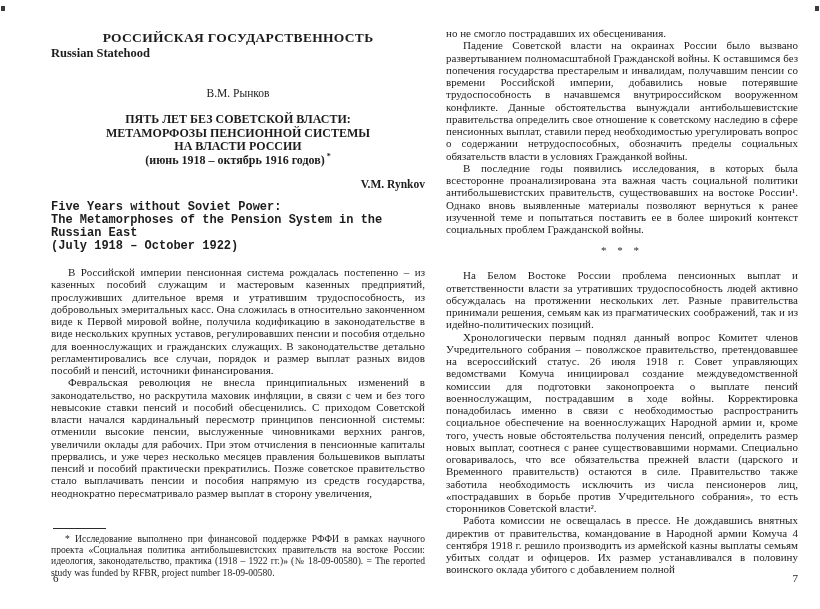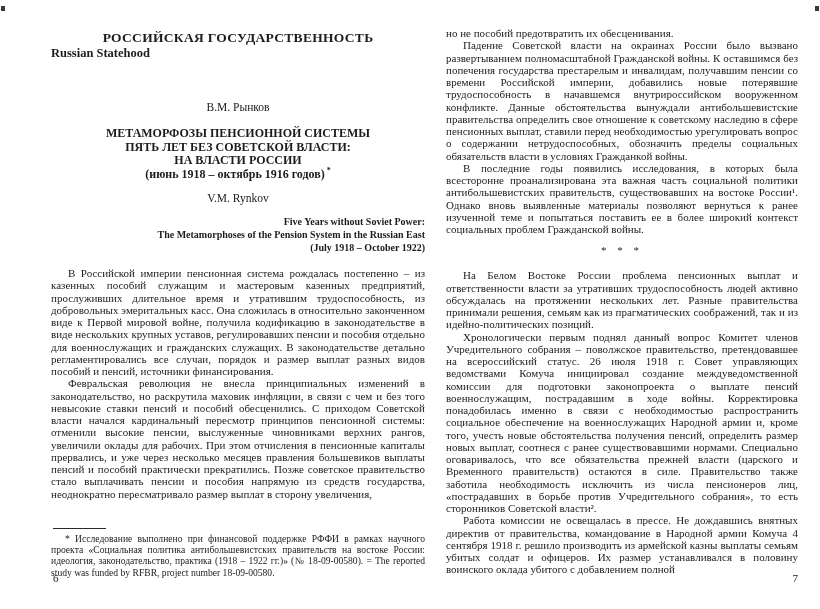--- a/index.html
+++ b/index.html
@@ -42,50 +42,52 @@
     line-height: 16px;
     letter-spacing: 0.3px;
   }
   .rubric-en {
     text-align: left;
     font-weight: bold;
     font-size: 12.5px;
     line-height: 15px;
   }
   .author-ru {
-    margin-top: 40px;
+    margin-top: 26px;
     text-align: center;
     font-size: 11.5px;
     line-height: 13px;
   }
   .title-ru {
     margin-top: 13px;
     text-align: center;
     font-weight: bold;
     font-size: 12px;
     line-height: 13.5px;
   }
   .fn-mark {
     font-size: 8px;
     vertical-align: super;
     line-height: 0;
     margin-left: 2px;
   }
   .author-en {
     margin-top: 11px;
-    text-align: center;
+    text-align: right;
     font-size: 11.5px;
     line-height: 13px;
+    font-weight: bold;
   }
   .title-en {
     margin-top: 10px;
-    text-align: right;
+    text-align: left;
     font-weight: bold;
-    font-size: 10px;
+    font-size: 12px;
     line-height: 13px;
+    font-family: Liberation Mono, monospace;
   }
   .body-text {
     text-align: justify;
     font-size: 11px;
     line-height: 12.25px;
   }
   .page-left .body-text { margin-top: 13px; }
   .page-right .body-text { margin-top: 27px; }
   p.para { margin: 0; }
   p.indent { text-indent: 17px; }
@@ -132,22 +134,22 @@
   <div class="scan-mark tl"></div>
   <div class="scan-mark tr"></div>
 
   <div class="page page-left">
     <div class="rubric-ru">РОССИЙСКАЯ ГОСУДАРСТВЕННОСТЬ</div>
     <div class="rubric-en">Russian Statehood</div>
 
     <div class="author-ru">В.М. Рынков</div>
 
     <div class="title-ru">
+      <div>ПЯТЬ ЛЕТ БЕЗ СОВЕТСКОЙ ВЛАСТИ:</div>
       <div>МЕТАМОРФОЗЫ ПЕНСИОННОЙ СИСТЕМЫ</div>
-      <div>ПЯТЬ ЛЕТ БЕЗ СОВЕТСКОЙ ВЛАСТИ:</div>
       <div>НА ВЛАСТИ РОССИИ</div>
       <div><span>(июнь 1918 – октябрь 1916 годов)</span><span class="fn-mark">*</span></div>
     </div>
 
     <div class="author-en">V.M. Rynkov</div>
 
     <div class="title-en">
       <div>Five Years without Soviet Power:</div>
       <div>The Metamorphoses of the Pension System in the Russian East</div>
       <div>(July 1918 – October 1922)</div>
@@ -161,21 +163,21 @@
     <div class="footnote-area">
       <div class="footnote-rule"></div>
       <p class="footnote">* Исследование выполнено при финансовой поддержке РФФИ в рамках научного проекта «Социальная политика антибольшевистских правительств на востоке России: идеология, законодательство, практика (1918 – 1922 гг.)» (№ 18-09-00580). = The reported study was funded by RFBR, project number 18-09-00580.</p>
     </div>
 
     <div class="pagenum pn-left">6</div>
   </div>
 
   <div class="page page-right">
     <div class="body-text">
-      <p class="para">но не пособий предотвратить их обесценивания.</p>
+      <p class="para">но не смогло пострадавших их обесценивания.</p>
       <p class="para indent">Падение Советской власти на окраинах России было вызвано развертыванием полномасштабной Гражданской войны. К оставшимся без попечения государства престарелым и инвалидам, получавшим пенсии со времени Российской империи, добавились новые потерявшие трудоспособность в начавшемся внутрироссийском вооруженном конфликте. Данные обстоятельства вынуждали антибольшевистские правительства определить свое отношение к советскому наследию в сфере пенсионных выплат, ставили перед необходимостью урегулировать вопрос о содержании нетрудоспособных, обозначить пределы социальных обязательств власти в условиях Гражданкой войны.</p>
       <p class="para indent">В последние годы появились исследования, в которых была всесторонне проанализирована эта важная часть социальной политики антибольшевистских правительств, существовавших на востоке России¹. Однако вновь выявленные материалы позволяют вернуться к ранее изученной теме и попытаться поставить ее в более широкий контекст социальных проблем Гражданской войны.</p>
       <div class="separator">* * *</div>
       <p class="para indent">На Белом Востоке России проблема пенсионных выплат и ответственности власти за утративших трудоспособность людей активно обсуждалась на протяжении нескольких лет. Разные правительства принимали решения, семьям как из прагматических соображений, так и из идейно-политических позиций.</p>
       <p class="para indent">Хронологически первым поднял данный вопрос Комитет членов Учредительного собрания – поволжское правительство, претендовавшее на всероссийский статус. 26 июля 1918 г. Совет управляющих ведомствами Комуча инициировал создание междуведомственной комиссии для подготовки законопроекта о выплате пенсий военнослужащим, пострадавшим в ходе войны. Корректировка понадобилась именно в связи с необходимостью распространить социальное обеспечение на военнослужащих Народной армии и, кроме того, учесть новые обстоятельства получения пенсий, определить размер новых выплат, соотнеся с ранее существовавшими нормами. Специально оговаривалось, что все обязательства прежней власти (царского и Временного правительств) остаются в силе. Правительство также заботила необходимость исключить из числа пенсионеров лиц, «пострадавших в борьбе против Учредительного собрания», то есть сторонников Советской власти².</p>
       <p class="para indent">Работа комиссии не освещалась в прессе. Не дождавшись внятных директив от правительства, командование в Народной армии Комуча 4 сентября 1918 г. решило производить из армейской казны выплаты семьям убитых солдат и офицеров. Их размер устанавливался в половину воинского оклада убитого с добавлением полной</p>
     </div>
 
     <div class="pagenum pn-right">7</div>
   </div>

